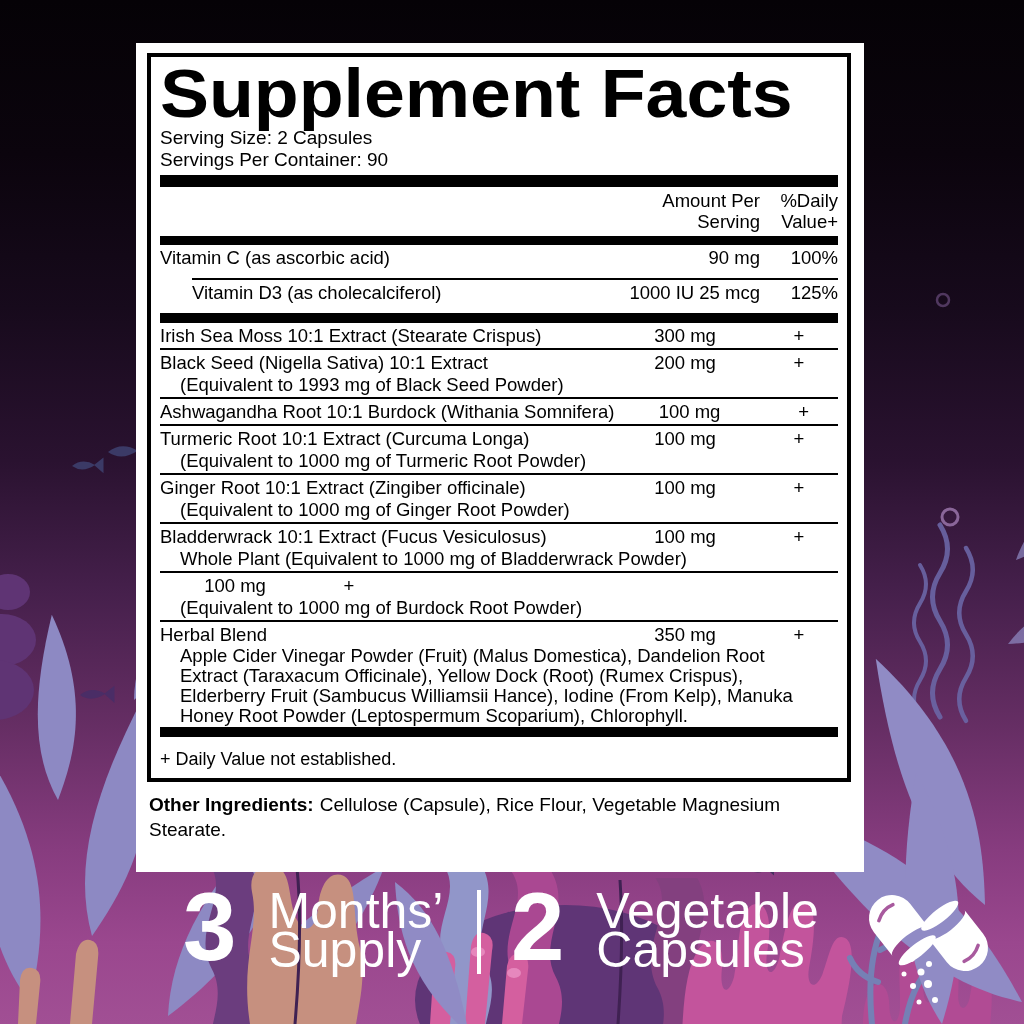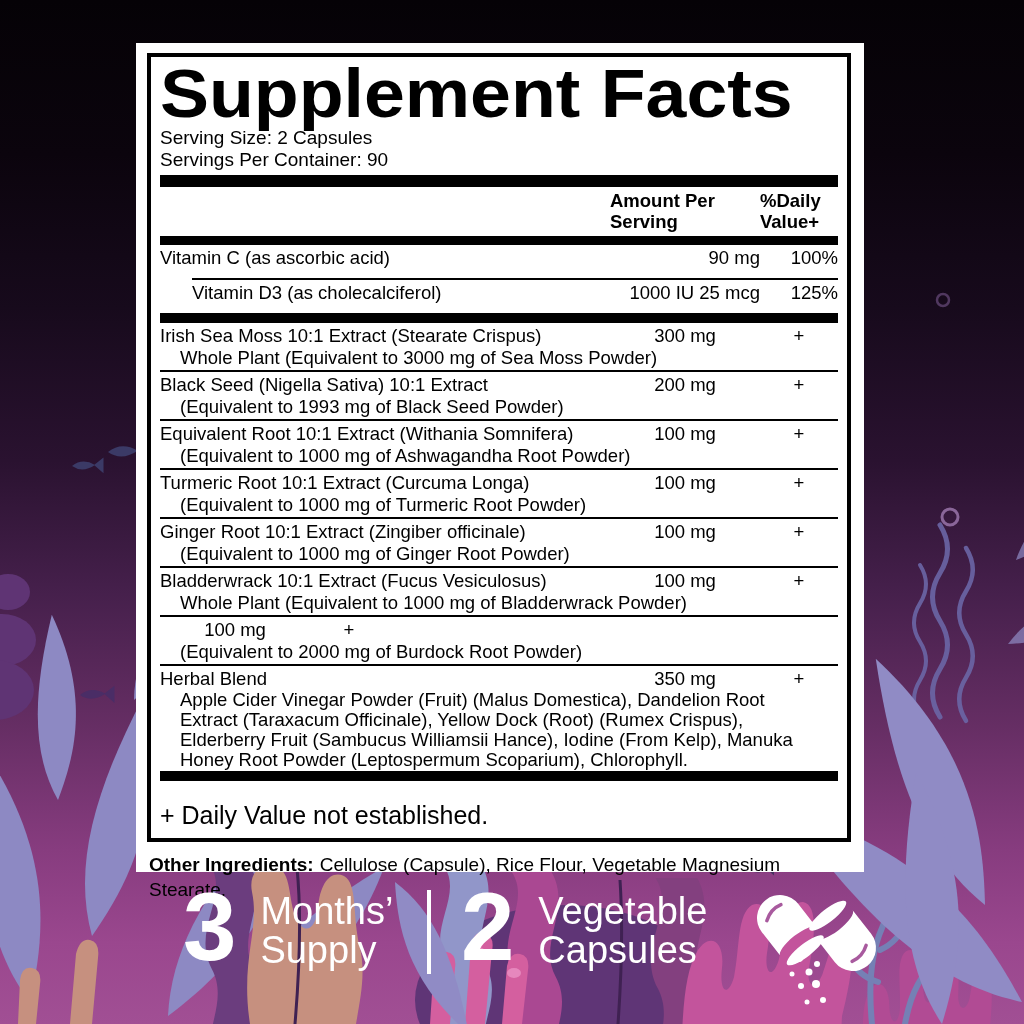--- a/index.html
+++ b/index.html
@@ -14,43 +14,43 @@
   .facts-box{margin:10px 13px 0 11px;border:4px solid #000;padding:2px 9px 4px;}
   .title{display:inline-block;font-size:68px;line-height:68px;font-weight:bold;white-space:nowrap;
          transform:scaleX(1.08);transform-origin:0 50%;letter-spacing:0;}
   .serving{font-size:19px;line-height:22px;}
   .serving.first{}
   .bar{background:#000;height:12px;margin-top:4px;}
   .bar.thin{height:9px;margin-top:0;}
   .bar.mid{height:10px;margin-top:0;}
   .hrow{display:flex;align-items:flex-end;padding:3px 0 4px;}
   .hrow .sp{flex:1;}
-  .hcol{font-weight:bold;font-size:18.5px;line-height:21px;text-align:left;}
+  .hcol{font-weight:normal;font-size:18.5px;line-height:21px;text-align:right;}
   .hcol.amt{width:150px;}
   .hcol.dv{width:78px;}
   .vrow{display:flex;font-size:18.5px;line-height:22px;padding:2px 0 9px;}
   .vrow + .vrow{border-top:2px solid #000;margin-left:32px;}
   .vrow .rname{flex:1;white-space:nowrap;}
   .vrow .ramount{width:170px;text-align:right;white-space:nowrap;}
   .vrow .rdv{width:78px;text-align:right;}
   .irow{border-top:2px solid #000;padding:2px 0 1px;}
   .irow.first{border-top:none;}
   .iline{display:flex;font-size:18.5px;line-height:22px;}
   .iline .rname{flex:1;white-space:nowrap;overflow:visible;}
   .iline .ramount{width:150px;text-align:center;white-space:nowrap;flex-shrink:0;}
   .iline .rdv{width:78px;text-align:center;flex-shrink:0;}
   .isub{font-size:18.5px;line-height:22px;padding-left:20px;white-space:nowrap;}
   .isub.blend{white-space:normal;max-width:640px;line-height:20px;}
-  .footnote{font-size:25px;padding:20px 0 4px;}
+  .footnote{font-size:18px;padding:12px 0 4px;}
   .other{margin:10px 16px 0 13px;font-size:19px;line-height:25px;}
   .other b{margin-right:6px;}
   
   .badges{position:absolute;left:183px;top:884px;display:flex;align-items:flex-start;color:#fff;z-index:3;}
   .bignum{font-size:96px;line-height:86px;font-weight:bold;}
-  .blabel{margin:8px 0 0 24px;font-size:38px;line-height:39px;}
+  .blabel{margin:8px 0 0 32px;font-size:50px;line-height:39px;}
   .vdiv{width:3.5px;height:84px;background:#fff;margin:6px 30px 0 34px;}
   .capswrap{margin-left:36px;}
 </style>
 </head>
 <body>
 
 <div class="stage">
 
   <svg class="deco" width="1024" height="1024" viewBox="0 0 1024 1024" aria-hidden="true">
     <defs>
@@ -177,37 +177,35 @@
       </div>
 
       <div class="bar mid"></div>
 
       <div class="irow first">
         <div class="iline">
           <div class="rname">Irish Sea Moss 10:1 Extract (Stearate Crispus)</div>
           <div class="ramount">300 mg</div>
           <div class="rdv">+</div>
         </div>
-        <div class="isub">Whole Plant (Equivalent to 3000 mg of Sea Moss Powder)</div>
       </div>
       <div class="irow">
         <div class="iline">
           <div class="rname">Black Seed (Nigella Sativa) 10:1 Extract</div>
           <div class="ramount">200 mg</div>
           <div class="rdv">+</div>
         </div>
         <div class="isub">(Equivalent to 1993 mg of Black Seed Powder)</div>
       </div>
       <div class="irow">
         <div class="iline">
-          <div class="rname">Equivalent Root 10:1 Extract (Withania Somnifera)</div>
-          <div class="ramount">100 mg</div>
-          <div class="rdv">+</div>
-        </div>
-        <div class="isub">(Equivalent to 1000 mg of Ashwagandha Root  Powder)</div>
+          <div class="rname">Ashwagandha Root 10:1 Burdock (Withania Somnifera)</div>
+          <div class="ramount">100 mg</div>
+          <div class="rdv">+</div>
+        </div>
       </div>
       <div class="irow">
         <div class="iline">
           <div class="rname">Turmeric Root 10:1 Extract (Curcuma Longa)</div>
           <div class="ramount">100 mg</div>
           <div class="rdv">+</div>
         </div>
         <div class="isub">(Equivalent to 1000 mg of Turmeric Root Powder)</div>
       </div>
       <div class="irow">
@@ -224,21 +222,21 @@
           <div class="ramount">100 mg</div>
           <div class="rdv">+</div>
         </div>
         <div class="isub">Whole Plant (Equivalent to 1000 mg of Bladderwrack Powder)</div>
       </div>
       <div class="irow">
         <div class="iline">
           <div class="ramount">100 mg</div>
           <div class="rdv">+</div>
         </div>
-        <div class="isub">(Equivalent to 2000 mg of Burdock Root Powder)</div>
+        <div class="isub">(Equivalent to 1000 mg of Burdock Root Powder)</div>
       </div>
       <div class="irow">
         <div class="iline">
           <div class="rname">Herbal Blend</div>
           <div class="ramount">350 mg</div>
           <div class="rdv">+</div>
         </div>
         <div class="isub blend">Apple Cider Vinegar Powder (Fruit) (Malus Domestica), Dandelion Root Extract (Taraxacum Officinale), Yellow Dock (Root) (Rumex Crispus), Elderberry Fruit (Sambucus Williamsii Hance), Iodine (From Kelp), Manuka Honey Root Powder (Leptospermum Scoparium), Chlorophyll.</div>
       </div>
 

